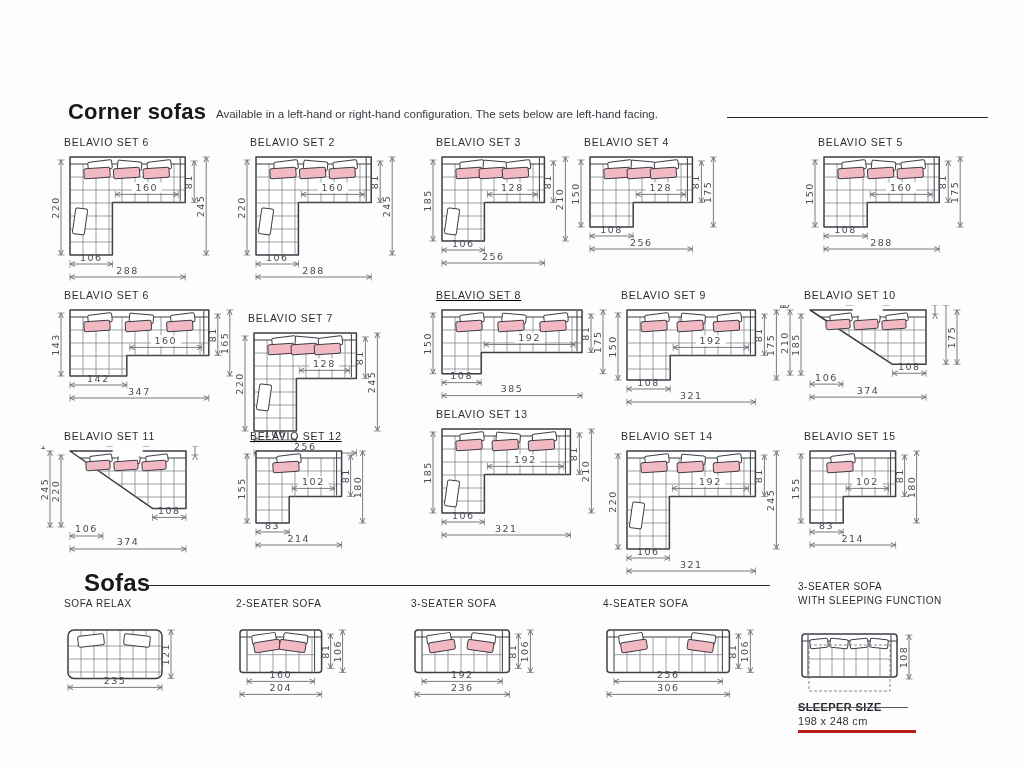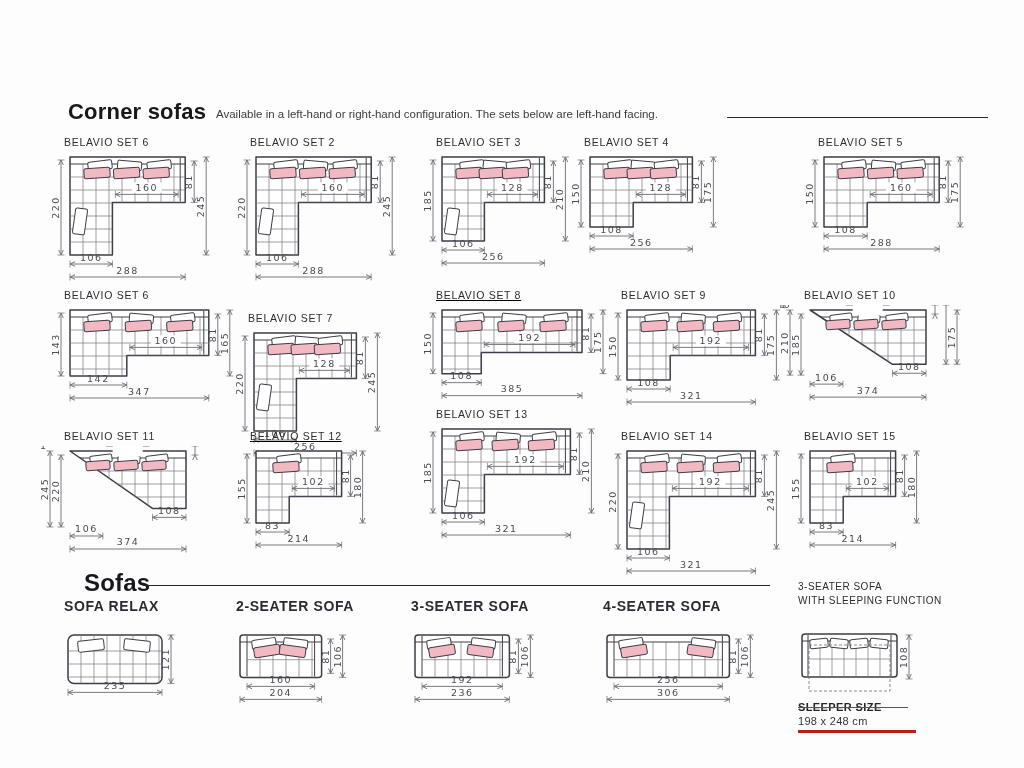--- a/index.html
+++ b/index.html
@@ -10,21 +10,21 @@
   .hdr-title{position:absolute;font-weight:800;color:#17171c;letter-spacing:.2px}
   #corner-title{left:68px;top:99px;font-size:22px}
   #sofas-title{left:84px;top:569px;font-size:24px}
   #corner-sub{position:absolute;left:216px;top:108px;font-size:11.5px;color:#3a3a42}
   .rule{position:absolute;border-top:1.5px solid #26262c;height:0}
   #rule-corner{left:727px;top:117px;width:261px}
   #rule-sofas{left:143px;top:585px;width:627px}
   .cell{position:absolute}
   .set-title{font-size:10.5px;letter-spacing:.7px;color:#2b2b33;font-weight:500;white-space:nowrap}
   .cell svg{display:block;margin-top:4px}
-  .sofa-label{font-size:14px;letter-spacing:.6px;color:#2b2b33;font-weight:700;white-space:nowrap}
+  .sofa-label{font-size:10px;letter-spacing:.6px;color:#2b2b33;font-weight:400;white-space:nowrap}
   .sofa-cell svg{margin-top:16px}
   #sleeper-cell{left:798px;top:580px}
   .sleeper-name{font-size:10px;letter-spacing:.5px;color:#2b2b33;font-weight:500;line-height:1.4}
   #sleeper-cell svg{margin-top:22px}
   .sleeper-size-label{margin-top:8px;font-size:11px;font-weight:bold;color:#26262c;letter-spacing:.4px;position:relative;width:118px}
   .sleeper-size-label::after{content:"";position:absolute;left:0;right:8px;top:54%;border-top:1px solid #55555d}
   .sleeper-size-value{margin-top:2px;font-size:11px;color:#34343c;letter-spacing:.3px;border-bottom:3px solid #b91c1c;width:118px;padding-bottom:3px}
 </style>
 </head>
 <body>

